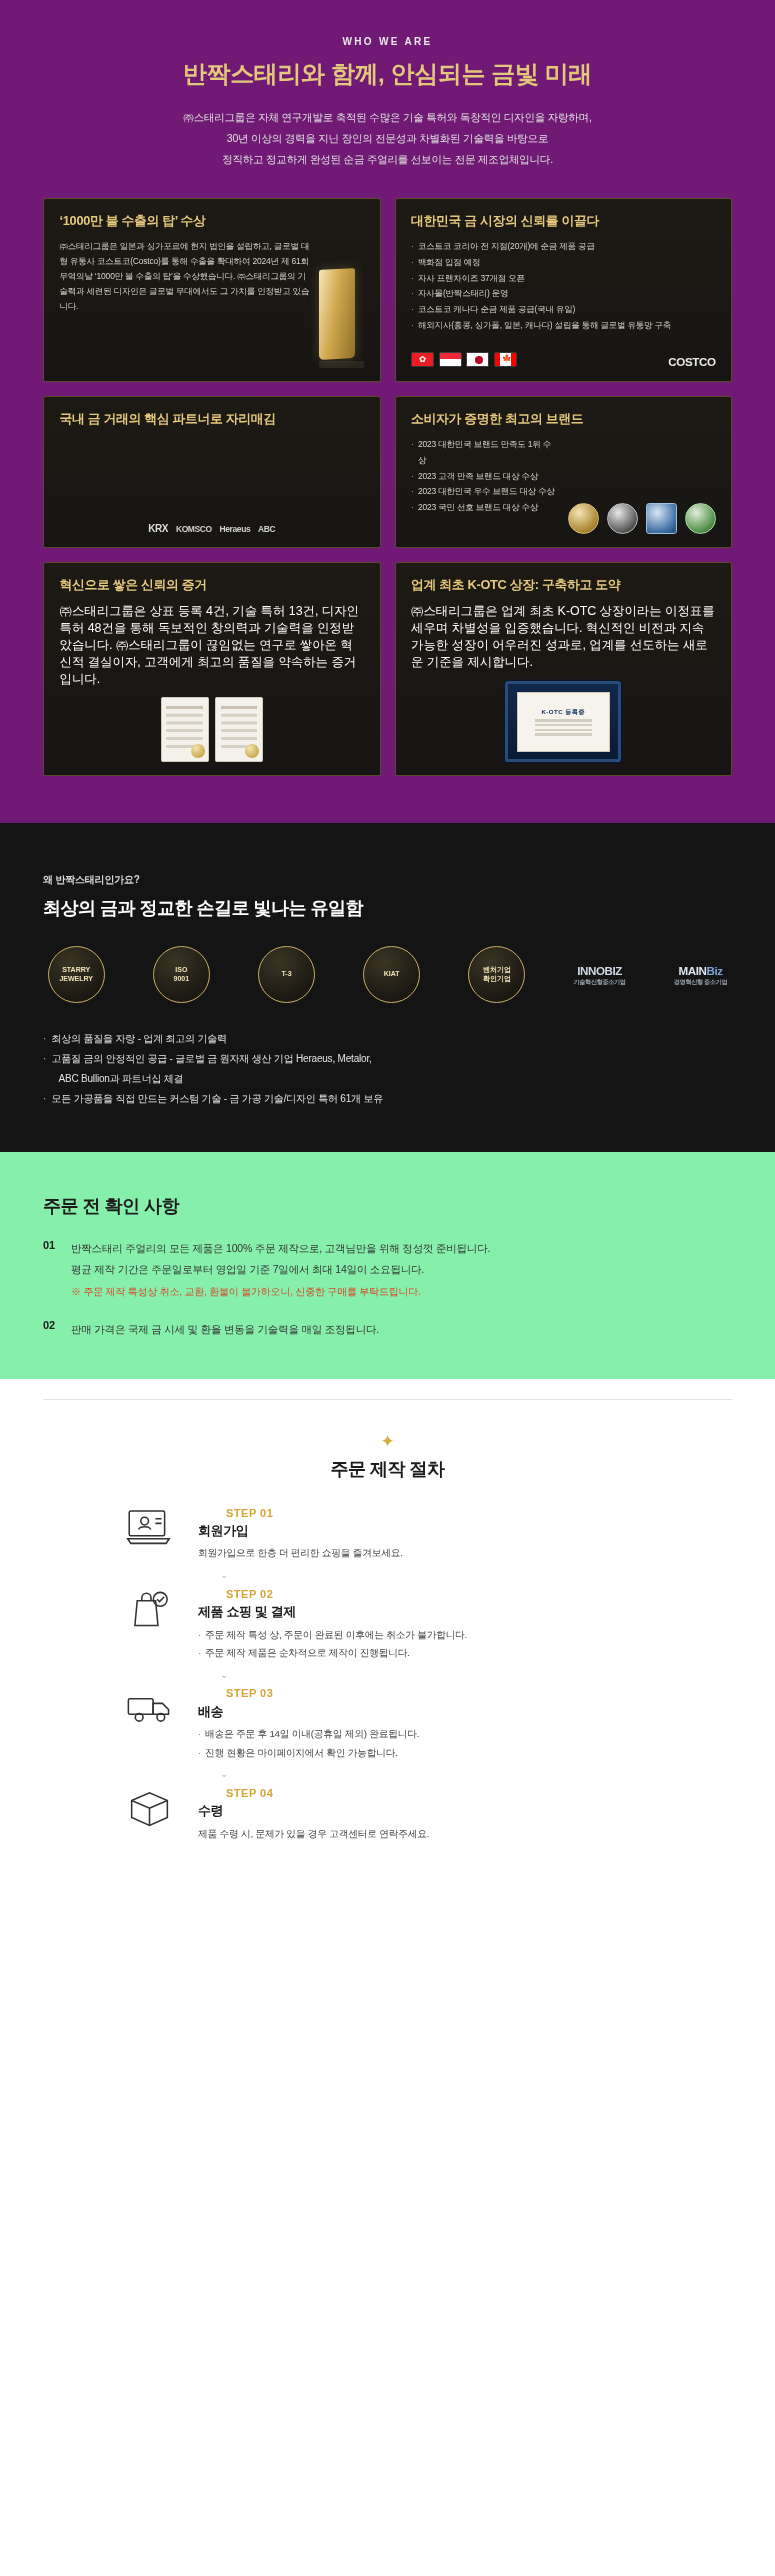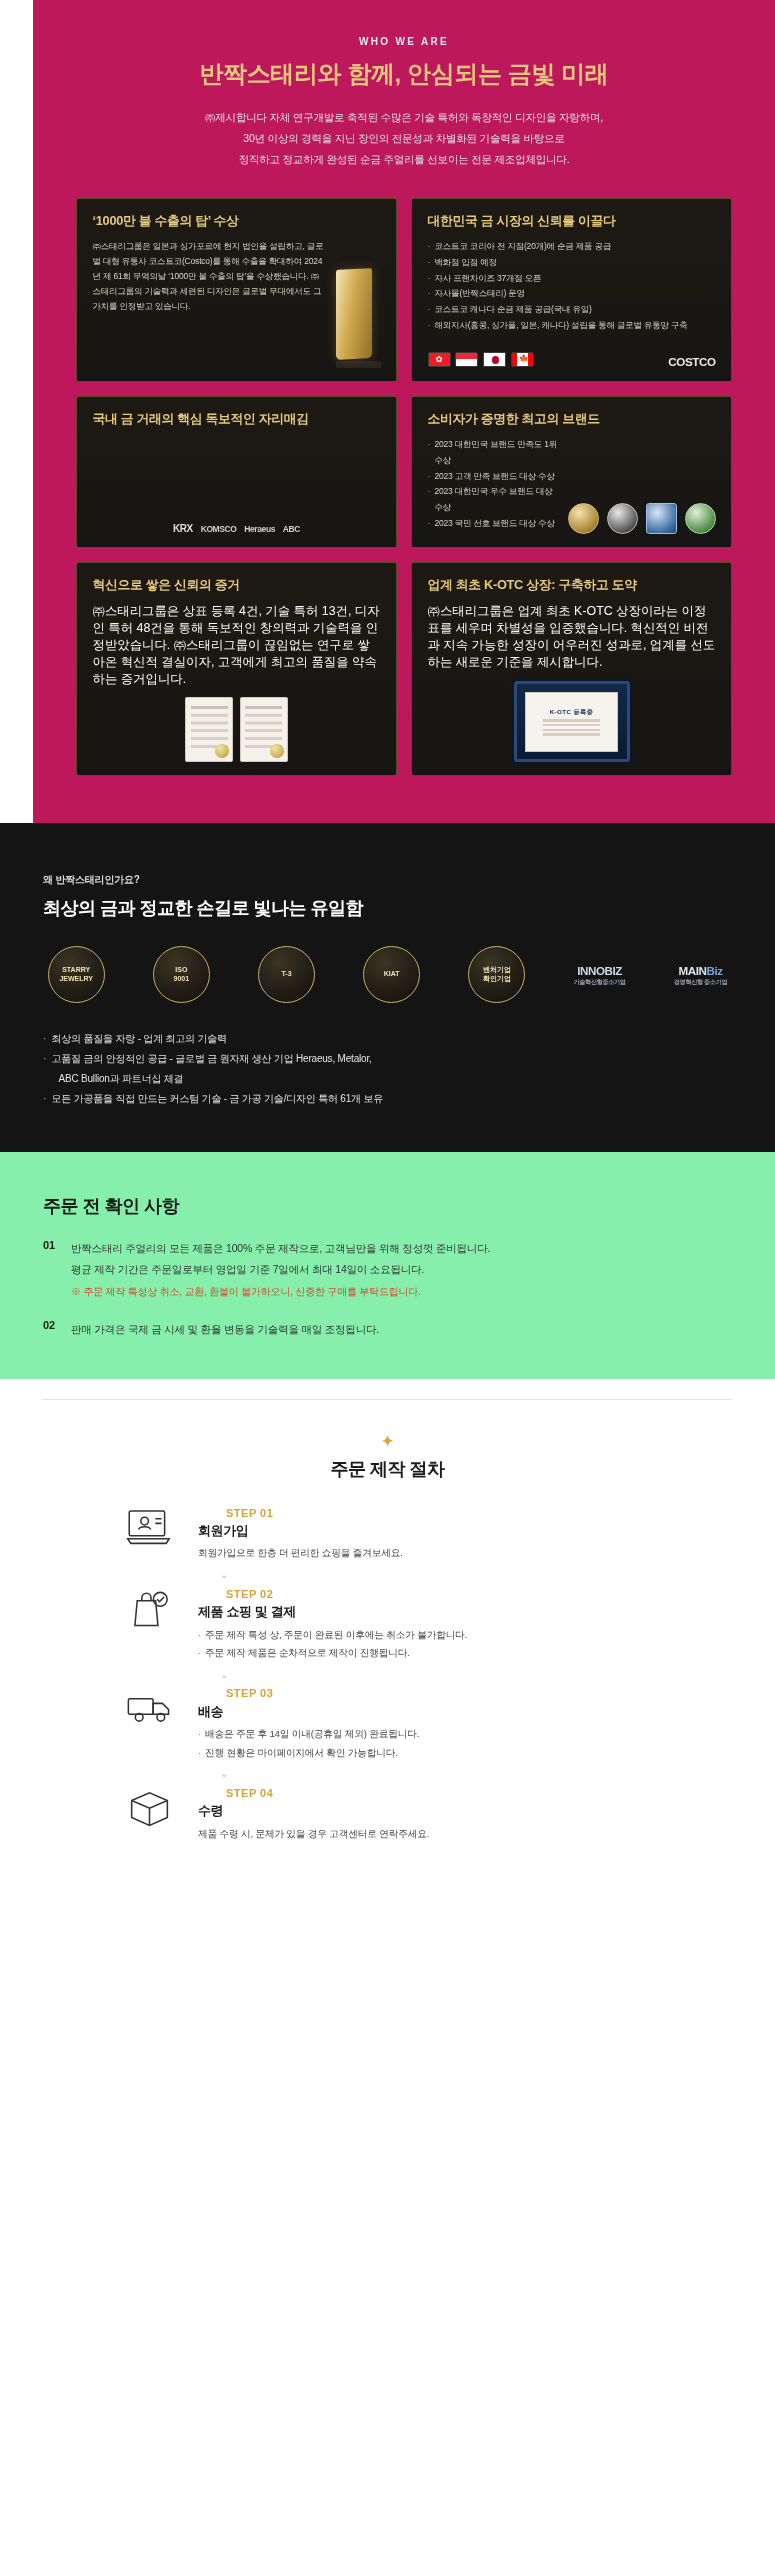--- a/index.html
+++ b/index.html
@@ -7,24 +7,23 @@
   body {
     font-family: "Liberation Sans", sans-serif;
     background: #ffffff;
     color: #222;
     width: 775px;
   }
   .page { width: 775px; position: relative; }
 
   
   .dark {
-    background: #be185d;
+    background: #701a75;
     color: #ffffff;
     padding: 36px 43px 47px 43px;
-    margin-left: 33px;
   }
   .eyebrow {
     text-align: center;
     letter-spacing: 2.3px;
     font-size: 10px;
     color: #e9e9e9;
     font-weight: 700;
     margin-bottom: 11px;
   }
   .hero-title {
@@ -228,21 +227,21 @@
 </style>
 </head>
 <body>
 
 <div class="page">
 
   <section class="dark">
     <div class="eyebrow">WHO WE ARE</div>
     <h1 class="hero-title">반짝스태리와 함께, 안심되는 금빛 미래</h1>
     <div class="hero-desc">
-      <div>㈜제시합니다 자체 연구개발로 축적된 수많은 기술 특허와 독창적인 디자인을 자랑하며,</div>
+      <div>㈜스태리그룹은 자체 연구개발로 축적된 수많은 기술 특허와 독창적인 디자인을 자랑하며,</div>
       <div>30년 이상의 경력을 지닌 장인의 전문성과 차별화된 기술력을 바탕으로</div>
       <div>정직하고 정교하게 완성된 순금 주얼리를 선보이는 전문 제조업체입니다.</div>
     </div>
 
     <div class="cards">
 
       <div class="card">
         <div class="card-title">‘1000만 불 수출의 탑’ 수상</div>
         <div class="card-body">
           <div class="card-text">
@@ -274,21 +273,21 @@
               <span class="flag flag-sg"></span>
               <span class="flag flag-jp"></span>
               <span class="flag flag-ca"></span>
             </div>
             <div class="costco">COSTCO</div>
           </div>
         </div>
       </div>
 
       <div class="card">
-        <div class="card-title">국내 금 거래의 핵심 독보적인 자리매김</div>
+        <div class="card-title">국내 금 거래의 핵심 파트너로 자리매김</div>
         <div class="card-body" style="flex-direction:column;">
           <div class="logo-row" style="margin-top:auto;">
             <span class="logo-chip">KRX</span>
             <span class="logo-chip small">KOMSCO</span>
             <span class="logo-chip small">Heraeus</span>
             <span class="logo-chip small">ABC</span>
           </div>
         </div>
       </div>
 

